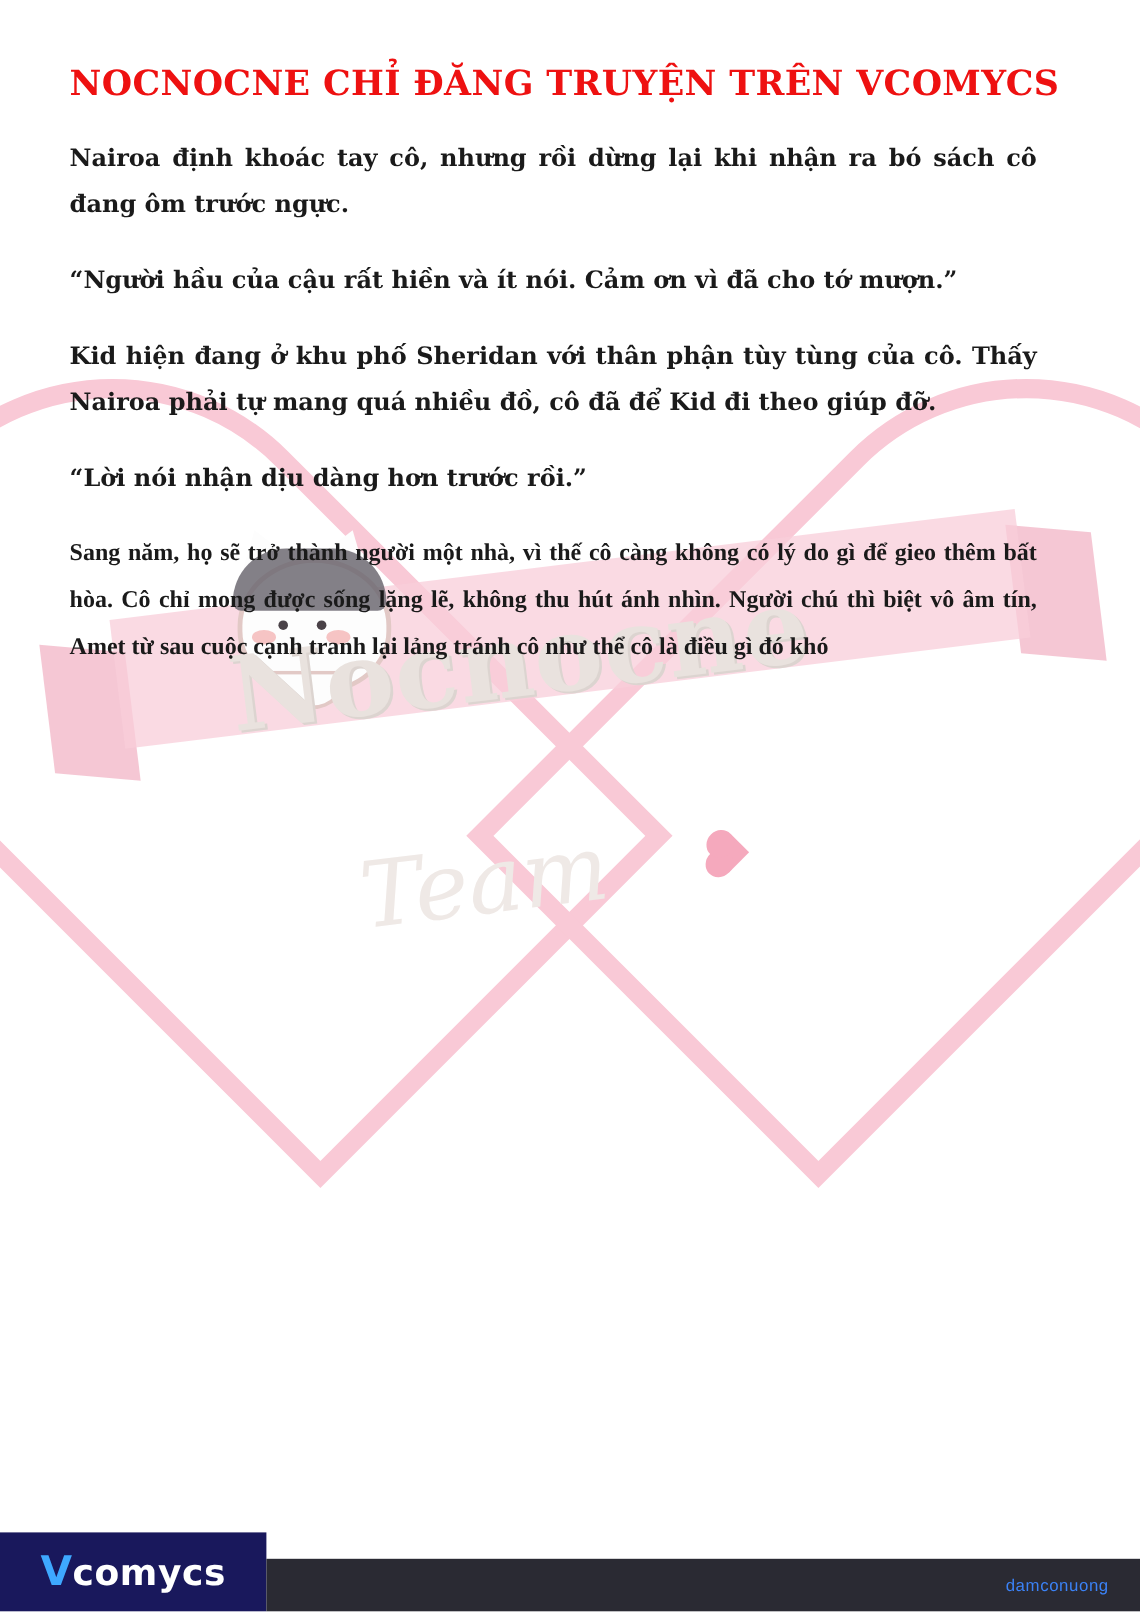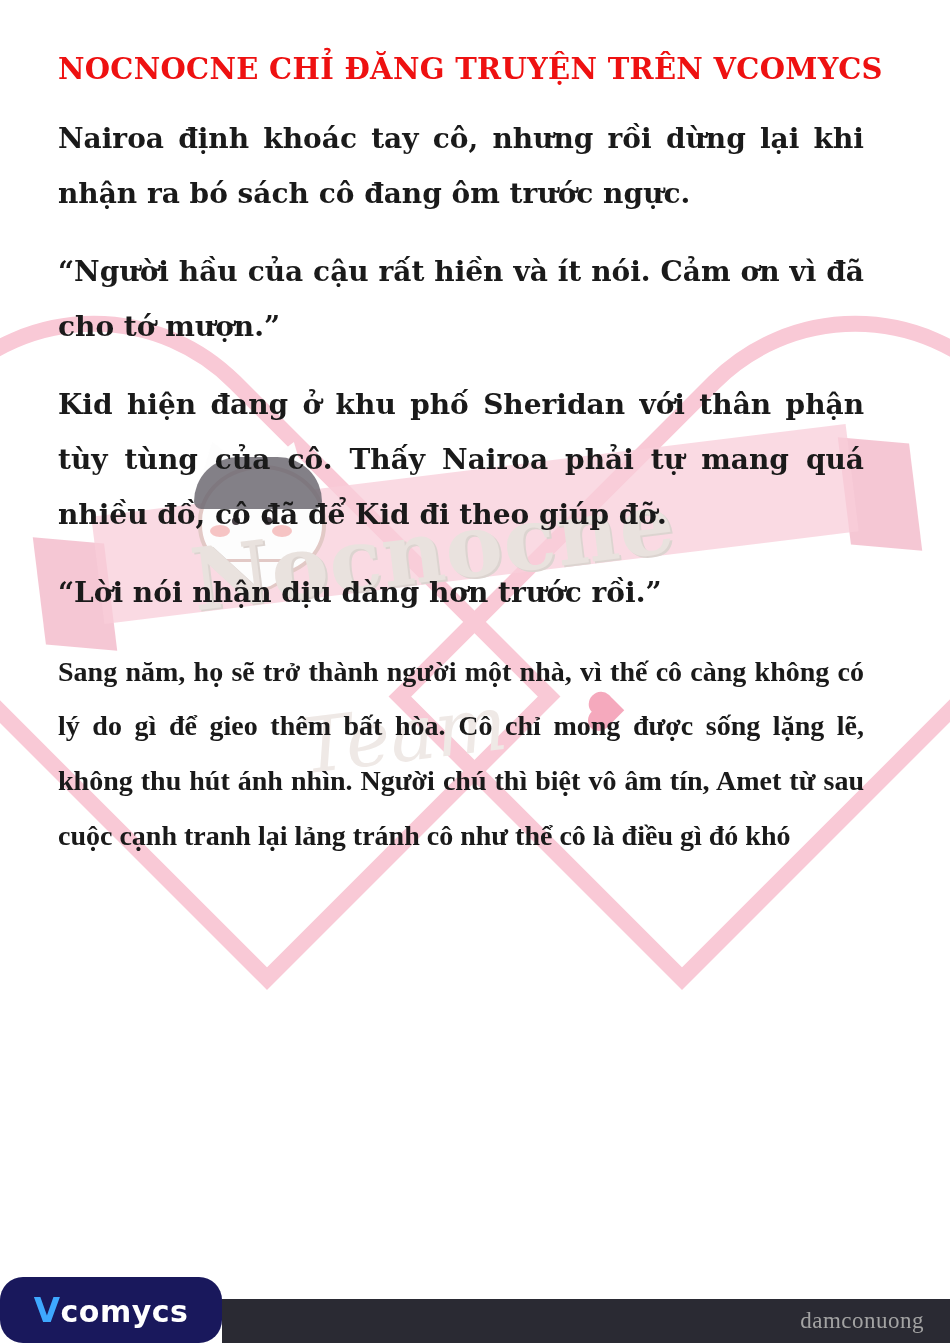--- a/index.html
+++ b/index.html
@@ -198,21 +198,21 @@
     font-weight: bold;
     font-size: 29px;
     letter-spacing: 0.3px;
     margin: 10px 0 26px 0;
     white-space: nowrap;
   }
   p.para {
     font-family: "DejaVu Serif", serif;
     font-weight: bold;
     color: #1a1a1a;
-    font-size: 28px;
+    font-size: 20px;
     line-height: 1.95;
     margin: 0 12px 24px 0;
     text-align: justify;
     text-justify: inter-word;
   }
   p.para:last-child { margin-bottom: 0; font-family: Liberation Serif, serif; }
 
   
   .footer {
     position: absolute;
@@ -223,21 +223,20 @@
     z-index: 3;
   }
   .footer-left {
     position: absolute;
     left: 0; bottom: 0;
     width: 222px; height: 66px;
     background: #19185c;
     display: flex;
     align-items: center;
     justify-content: center;
-    border-radius: 23px;
   }
   .footer-left .logo {
     font-family: "DejaVu Sans", sans-serif;
     font-weight: bold;
     font-size: 30px;
     color: #ffffff;
     letter-spacing: 0.5px;
   }
   .footer-left .logo .v {
     color: #3ea8ff;
@@ -248,23 +247,23 @@
     right: 0; bottom: 0;
     width: 728px; height: 44px;
     background: #2a2a33;
     display: flex;
     align-items: center;
     justify-content: flex-end;
     padding-right: 26px;
     box-sizing: border-box;
   }
   .footer-right .credit {
-    font-family: Liberation Serif, serif;
-    font-size: 23px;
-    color: #a3a3a3;
+    font-family: Liberation Sans, sans-serif;
+    font-size: 14px;
+    color: #3b82f6;
     letter-spacing: 0.5px;
   }
 </style>
 </head>
 <body>
 
 <div class="page">
 
   <div class="watermark">
     <div class="wm-heart"></div>

